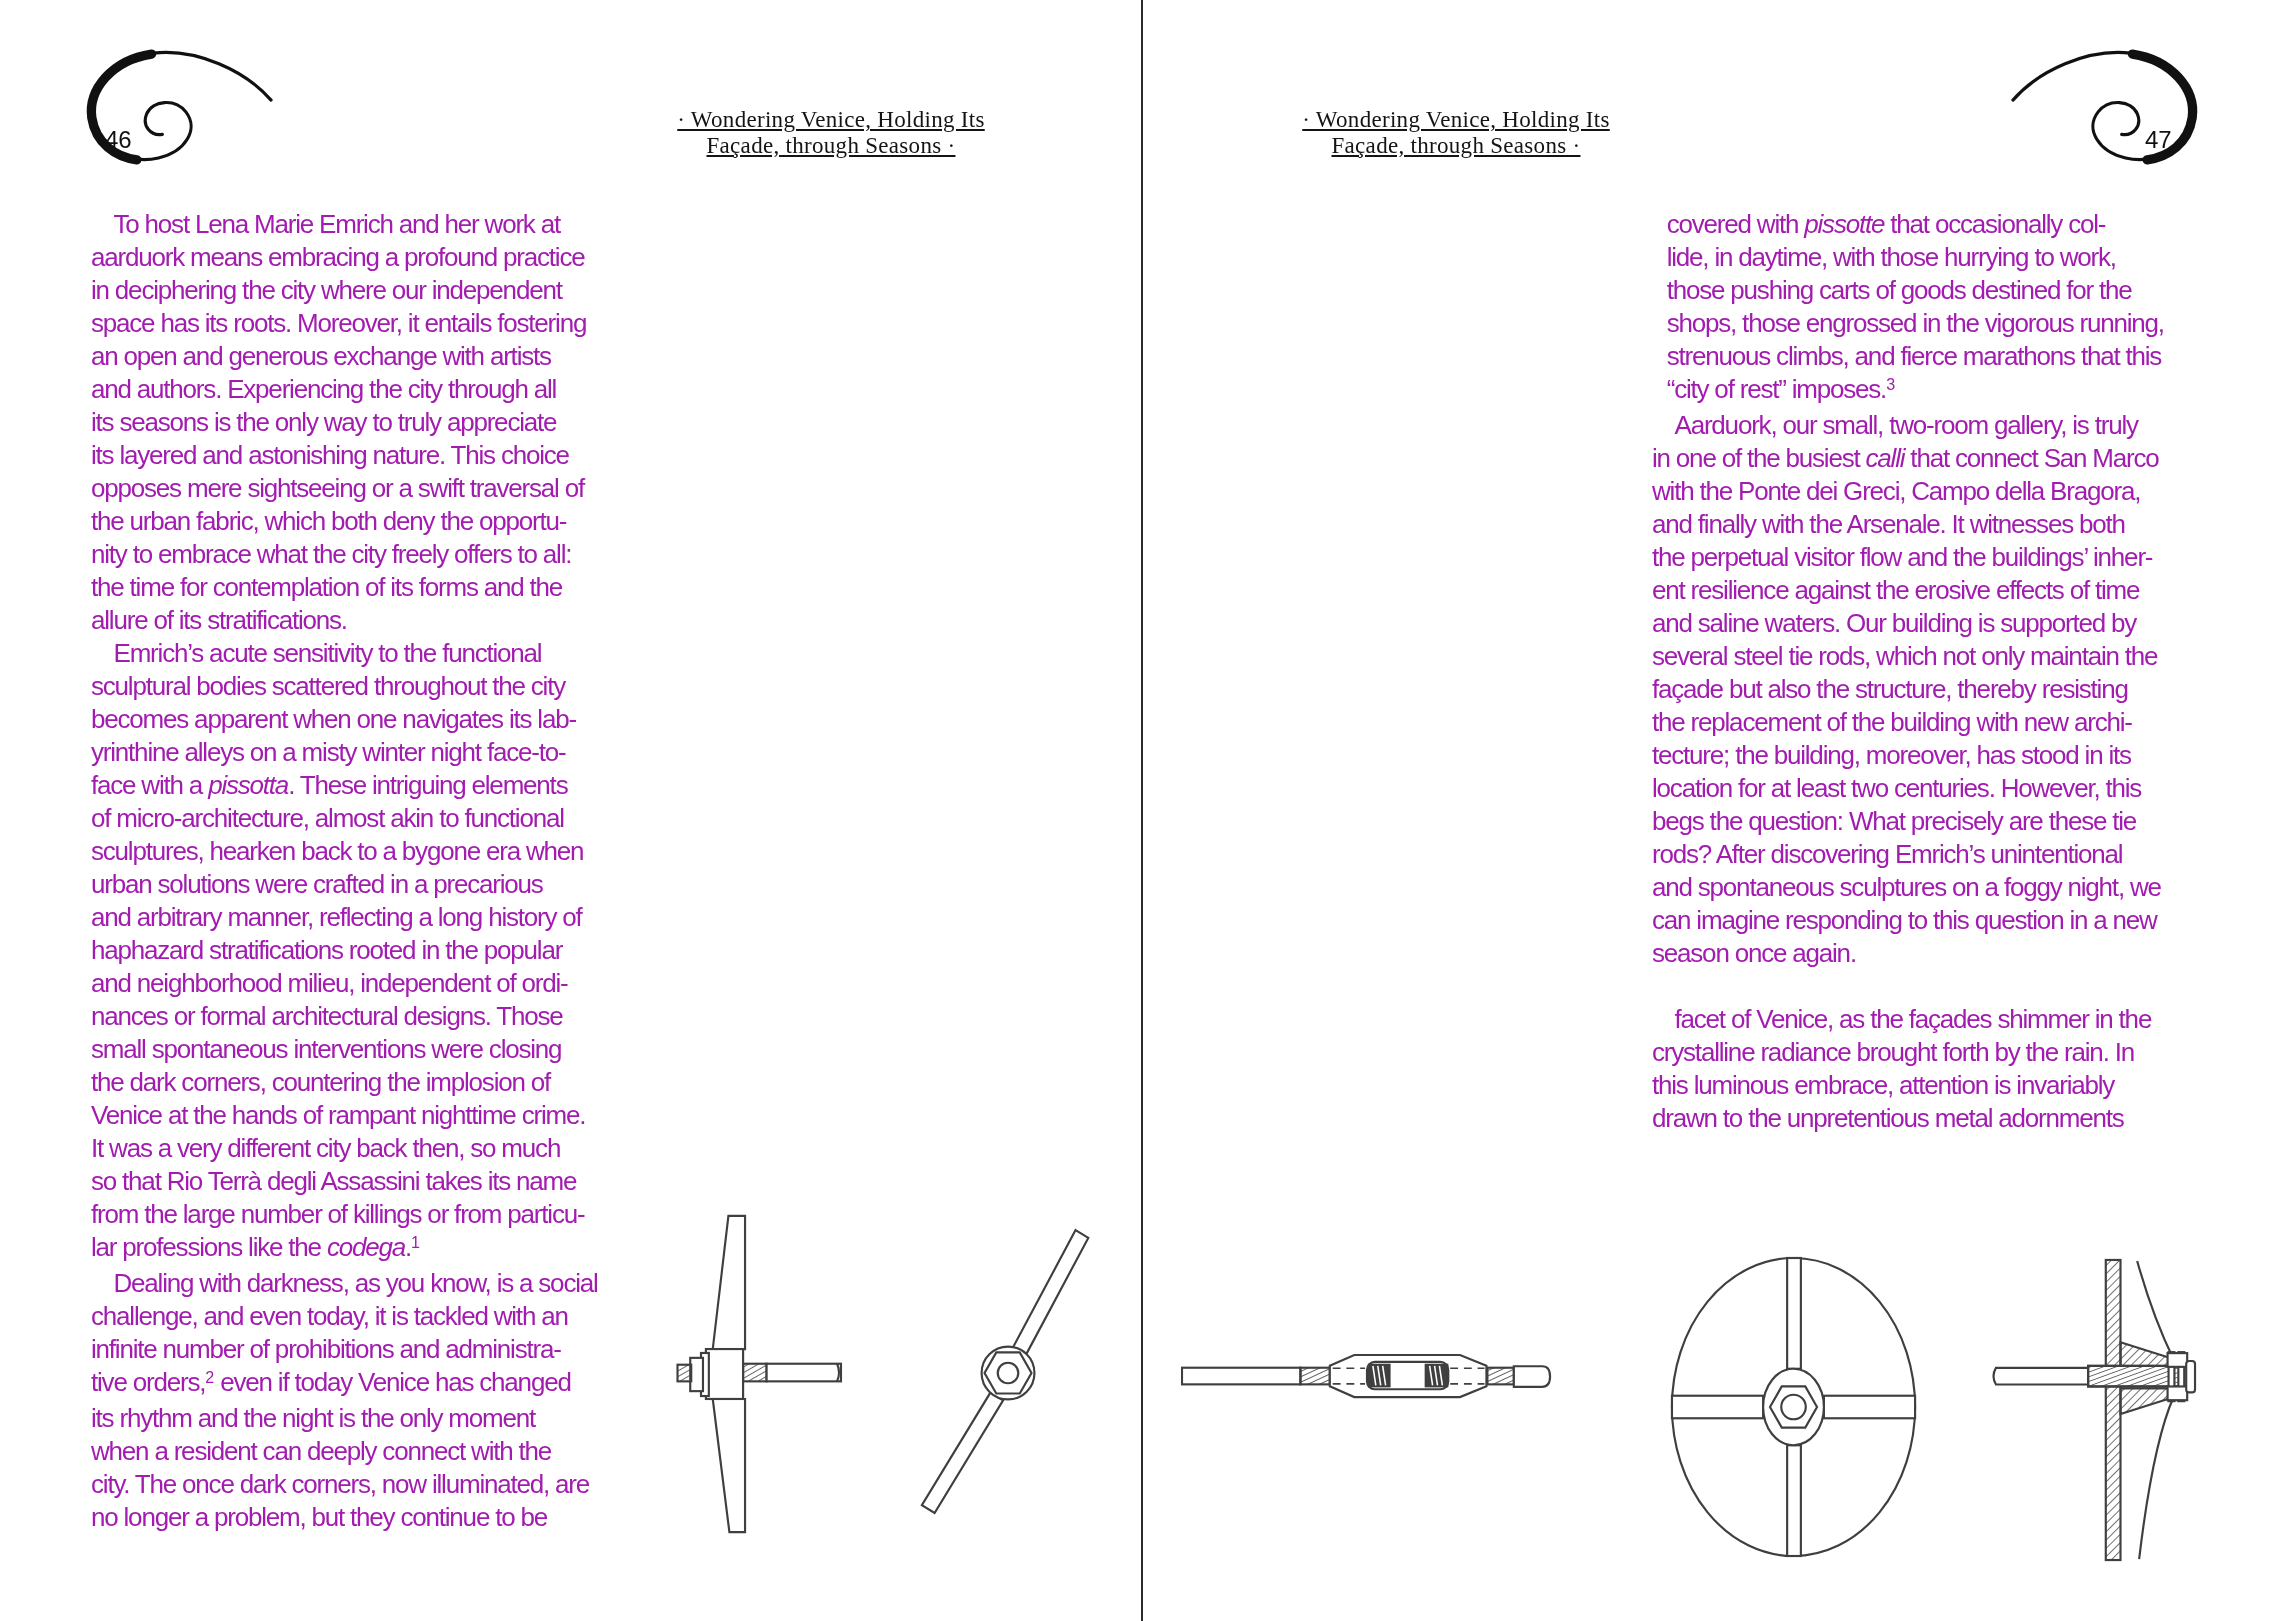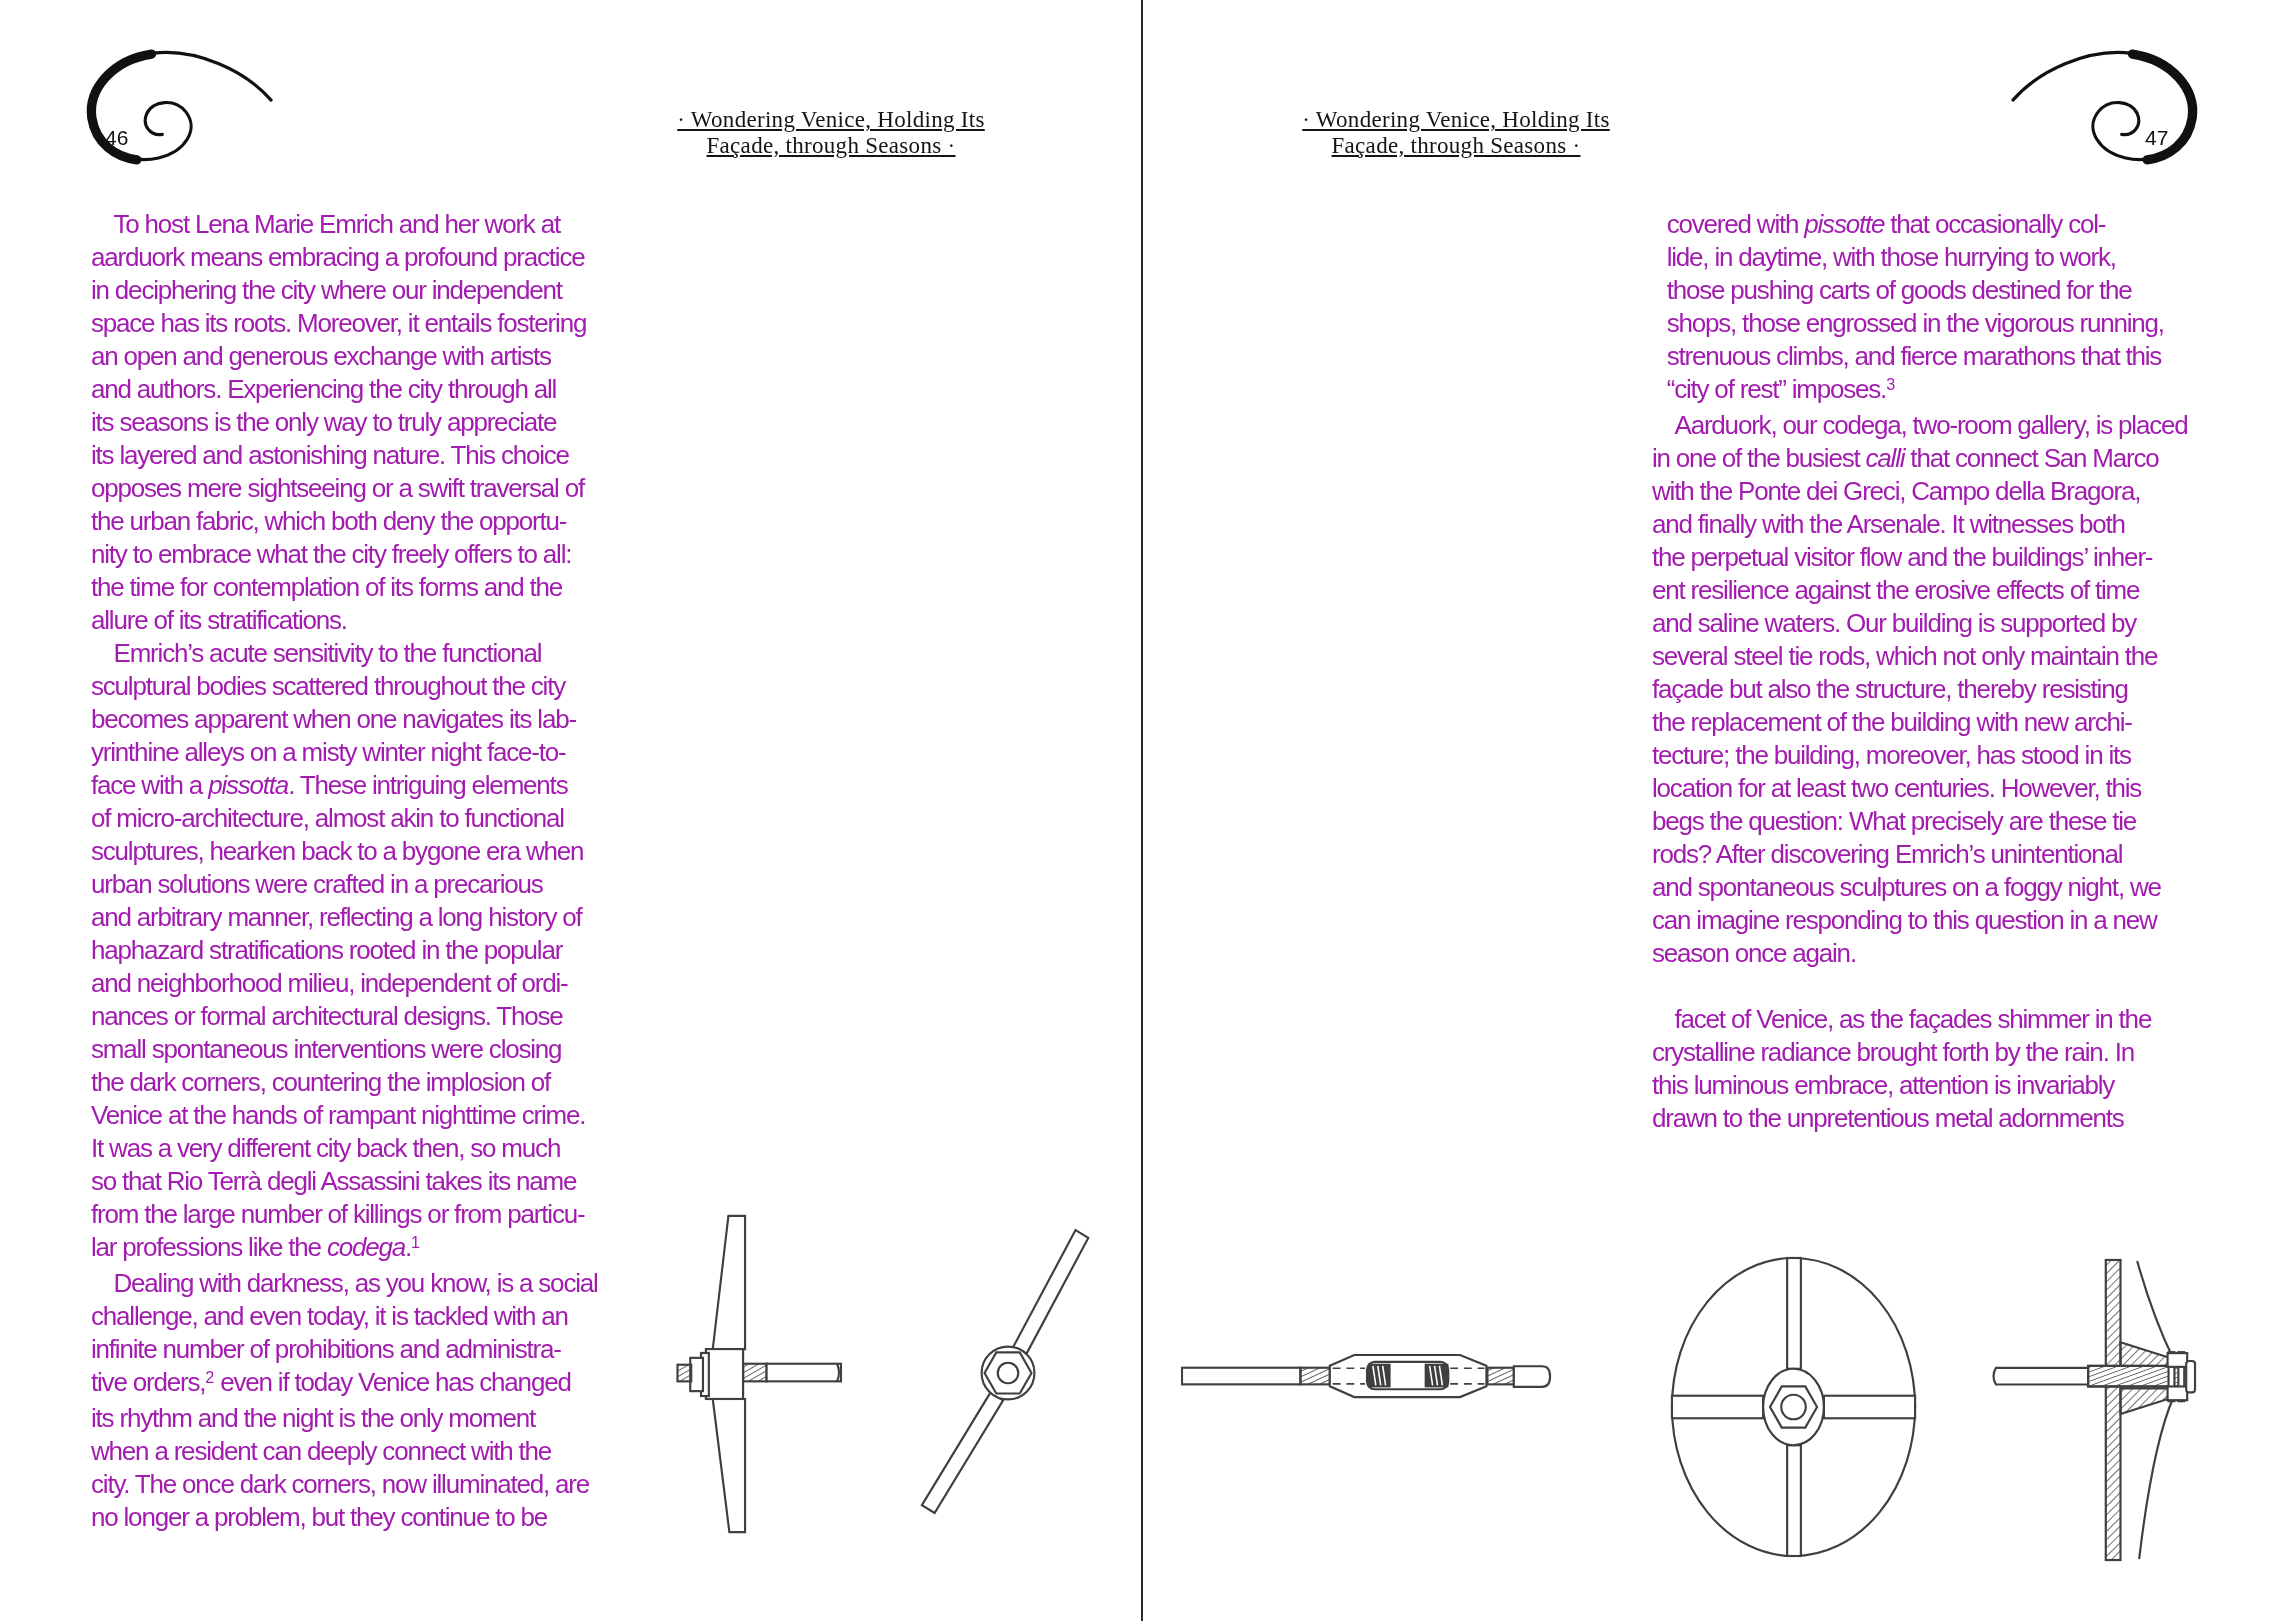--- a/index.html
+++ b/index.html
@@ -6,21 +6,21 @@
   .spread {
     position:relative; width:2285px; height:1621px; background:#ffffff;
     font-family:"Liberation Sans", sans-serif; color:#1a1a1a; overflow:hidden;
   }
   .gutter { position:absolute; left:1141px; top:0; width:2px; height:1621px; background:#2b2b2b; }
 
   .flourish { position:absolute; width:191px; height:122px; }
   .flourish.left  { left:83px;  top:45px; }
   .flourish.right { left:2010px; top:45px; transform:scaleX(-1); }
 
-  .pagenum { position:absolute; top:126px; font-size:21px; letter-spacing:0; color:#111; }
+  .pagenum { position:absolute; top:126px; font-size:24px; letter-spacing:0; color:#111; }
   .pagenum.left  { left:105px; }
   .pagenum.right { left:2145px; }
 
   .running-header {
     position:absolute; top:107px; width:392px; text-align:center;
     font-family:"Liberation Serif", serif; font-size:23px; line-height:25.5px;
     letter-spacing:0.3px; color:#141414;text-decoration:underline;
   }
   .running-header.left  { left:635px; }
   .running-header.right { left:1260px; }
@@ -120,21 +120,21 @@
   <div class="text-col right">
       <div class="para block-indent">
         <div class="line"><span>covered with </span><em>pissotte</em><span> that occasionally col-</span></div>
         <div class="line"><span>lide, in daytime, with those hurrying to work,</span></div>
         <div class="line"><span>those pushing carts of goods destined for the</span></div>
         <div class="line"><span>shops, those engrossed in the vigorous running,</span></div>
         <div class="line"><span>strenuous climbs, and fierce marathons that this</span></div>
         <div class="line"><span>“city of rest” imposes.</span><sup>3</sup></div>
       </div>
       <div class="para indent">
-        <div class="line"><span>Aarduork, our codega, two-room gallery, is placed</span></div>
+        <div class="line"><span>Aarduork, our small, two-room gallery, is truly</span></div>
         <div class="line"><span>in one of the busiest </span><em>calli</em><span> that connect San Marco</span></div>
         <div class="line"><span>with the Ponte dei Greci, Campo della Bragora,</span></div>
         <div class="line"><span>and finally with the Arsenale. It witnesses both</span></div>
         <div class="line"><span>the perpetual visitor flow and the buildings’ inher-</span></div>
         <div class="line"><span>ent resilience against the erosive effects of time</span></div>
         <div class="line"><span>and saline waters. Our building is supported by</span></div>
         <div class="line"><span>several steel tie rods, which not only maintain the</span></div>
         <div class="line"><span>façade but also the structure, thereby resisting</span></div>
         <div class="line"><span>the replacement of the building with new archi-</span></div>
         <div class="line"><span>tecture; the building, moreover, has stood in its</span></div>

